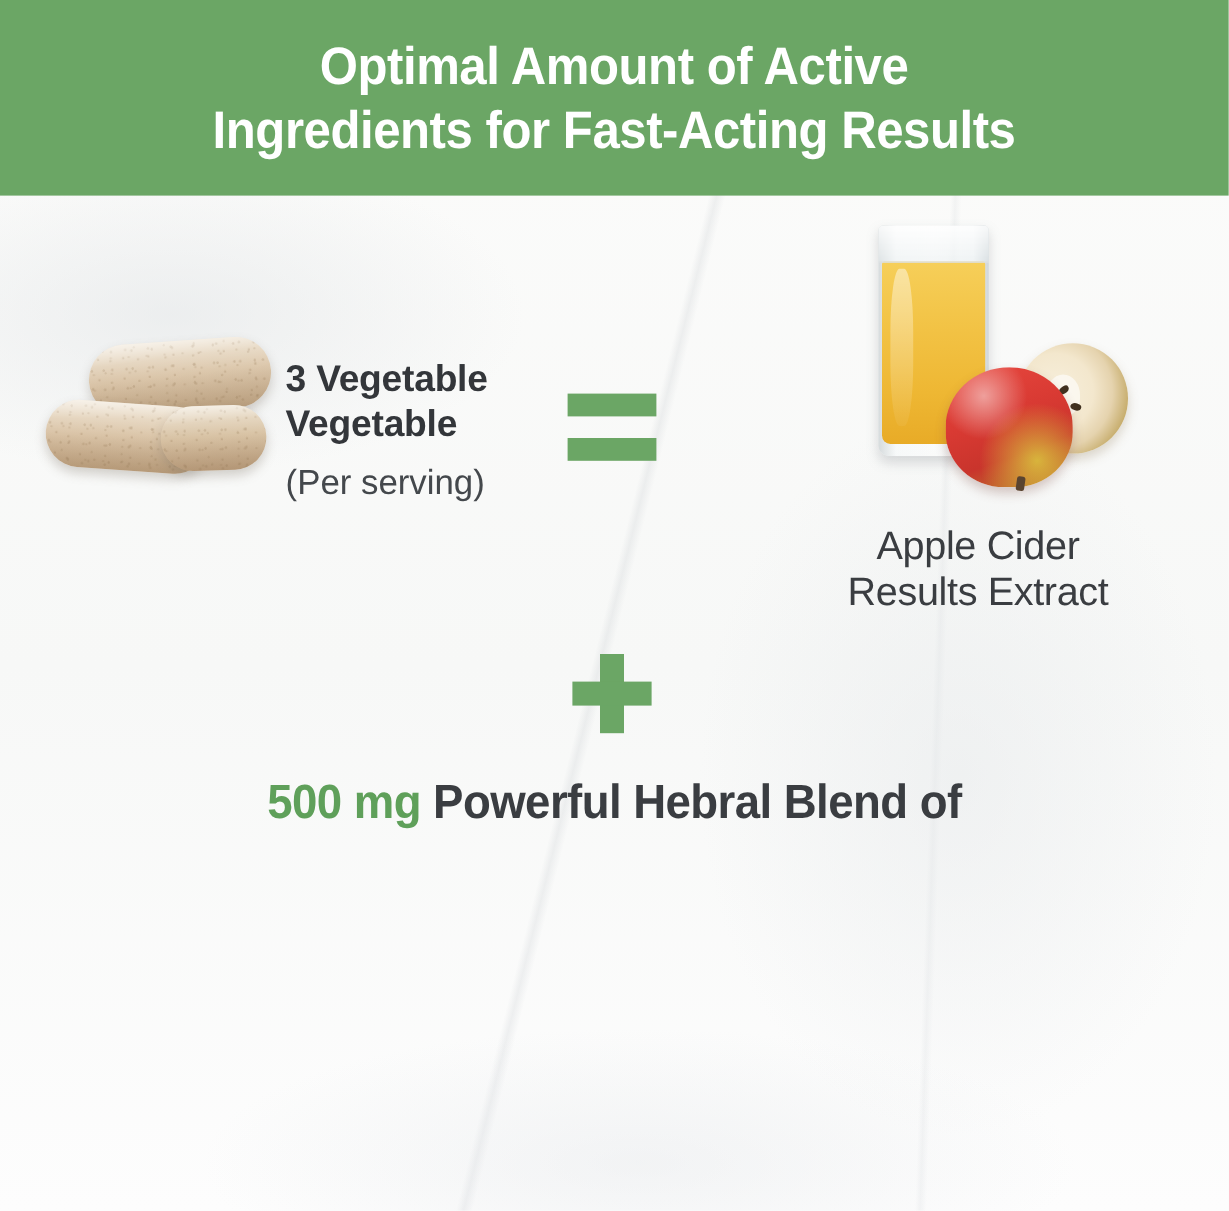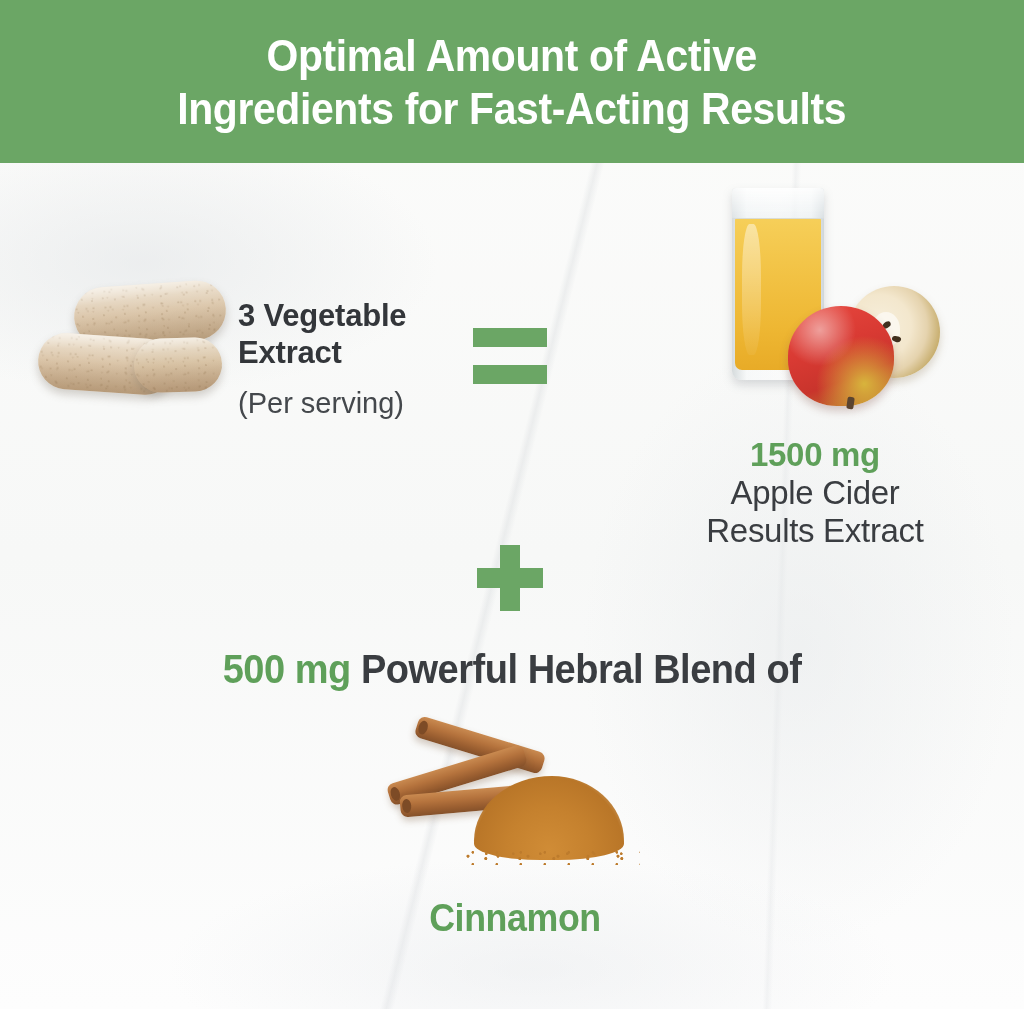--- a/index.html
+++ b/index.html
@@ -214,21 +214,21 @@
         <div class="hl"></div>
       </div>
     <div class="cap" id="cap-right">
         <div class="sp"></div>
         <div class="hl"></div>
       </div>
   </div>
 
   <div class="abs" id="capsules-text">
     <div class="cap-line">3 Vegetable</div>
-    <div class="cap-line">Extract</div>
+    <div class="cap-line">Vegetable</div>
     <div class="cap-sub">(Per serving)</div>
   </div>
 
   <div class="abs" id="equals-sign">
     <i></i>
       <i></i>
   </div>
 
   <div class="abs" id="acv-image">
     <div id="glass">
@@ -237,39 +237,29 @@
     </div>
     <div id="apple-half">
       <div id="core"></div>
       <div class="seed" id="seed1"></div>
       <div class="seed" id="seed2"></div>
     </div>
     <div id="apple-whole"></div>
   </div>
 
   <div class="abs" id="acv-text">
-    <div class="acv-mg">1500 mg</div>
     <div class="acv-name">Apple Cider</div>
     <div class="acv-name">Results Extract</div>
   </div>
 
   <div class="abs" id="plus-sign">
     <i></i>
       <i></i>
   </div>
 
   <div class="abs" id="blend-heading">
     <span class="mg">500 mg</span><span>&nbsp;</span><span class="rest">Powerful Hebral Blend of</span>
   </div>
 
 
-  <div class="ing" id="ingredient-cinnamon">
-    <div class="ing-art">
-      <div class="cstick" id="cstick2"></div>
-      <div class="cstick" id="cstick1"></div>
-      <div class="cstick" id="cstick3"></div>
-      <div id="cinnamon-powder"></div>
-    </div>
-    <div class="ing-label">Cinnamon</div>
-  </div>
 
 
 </div>
 
 </body></html>

